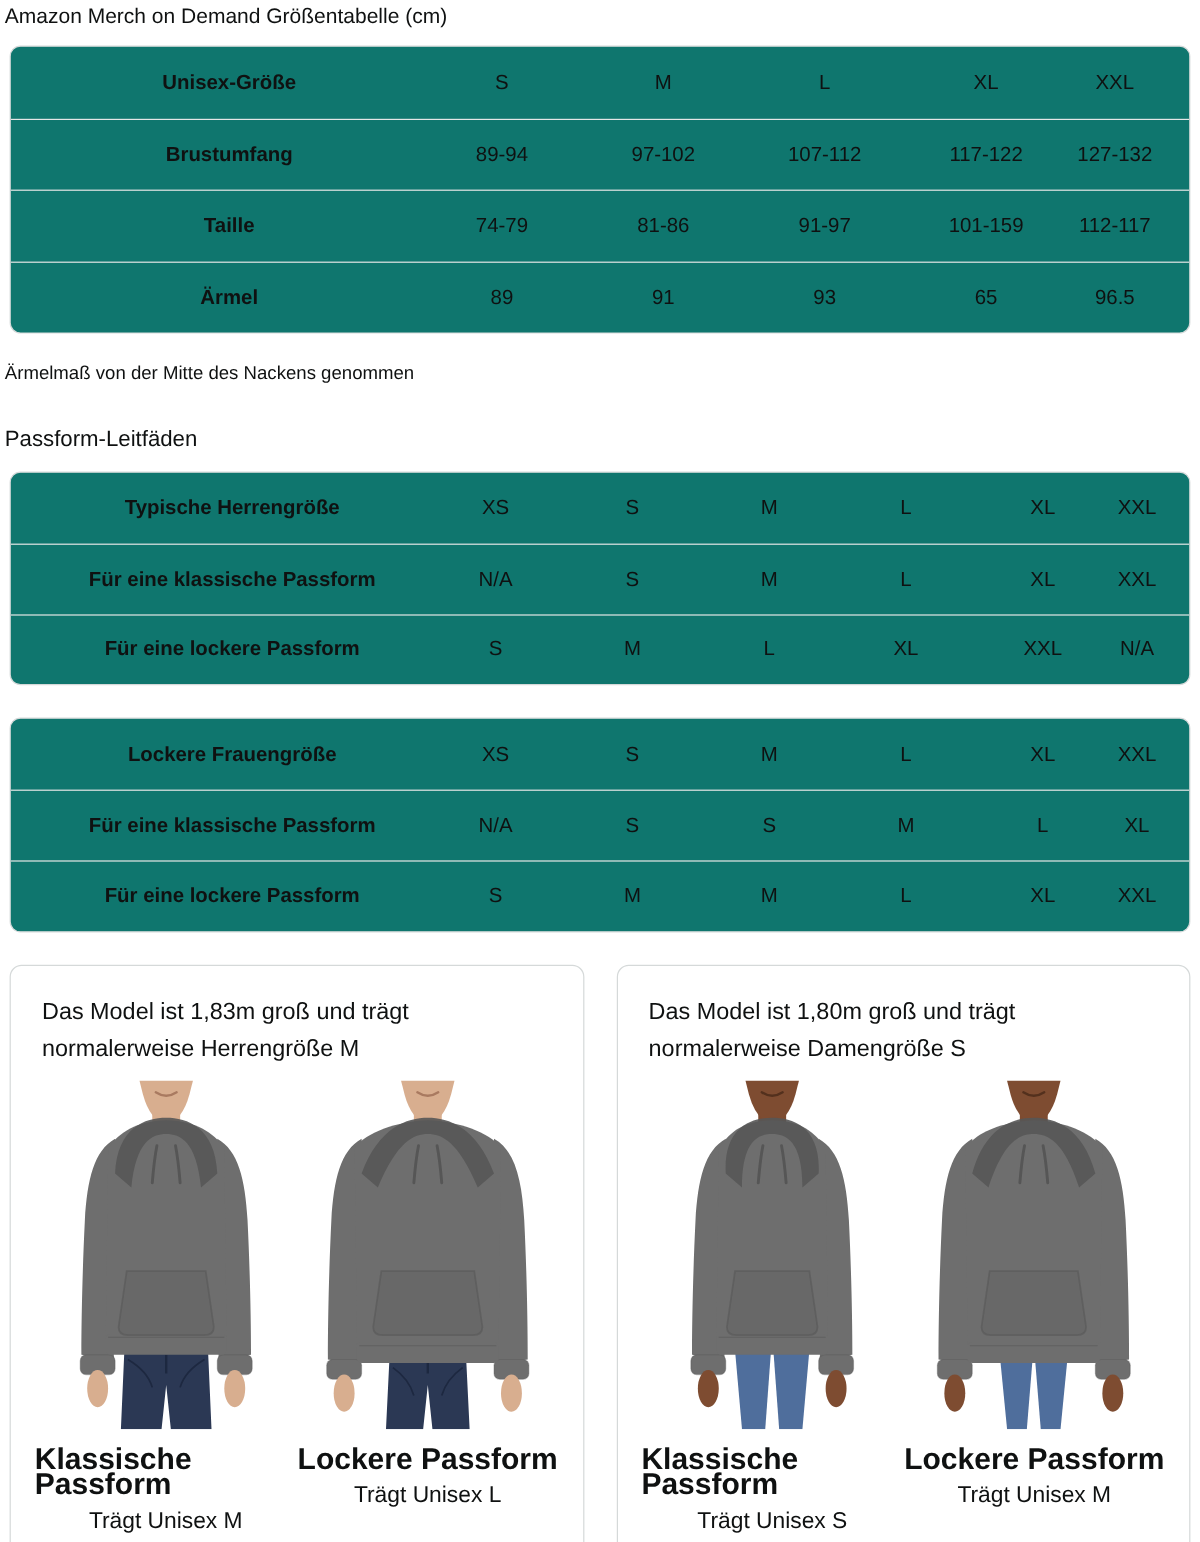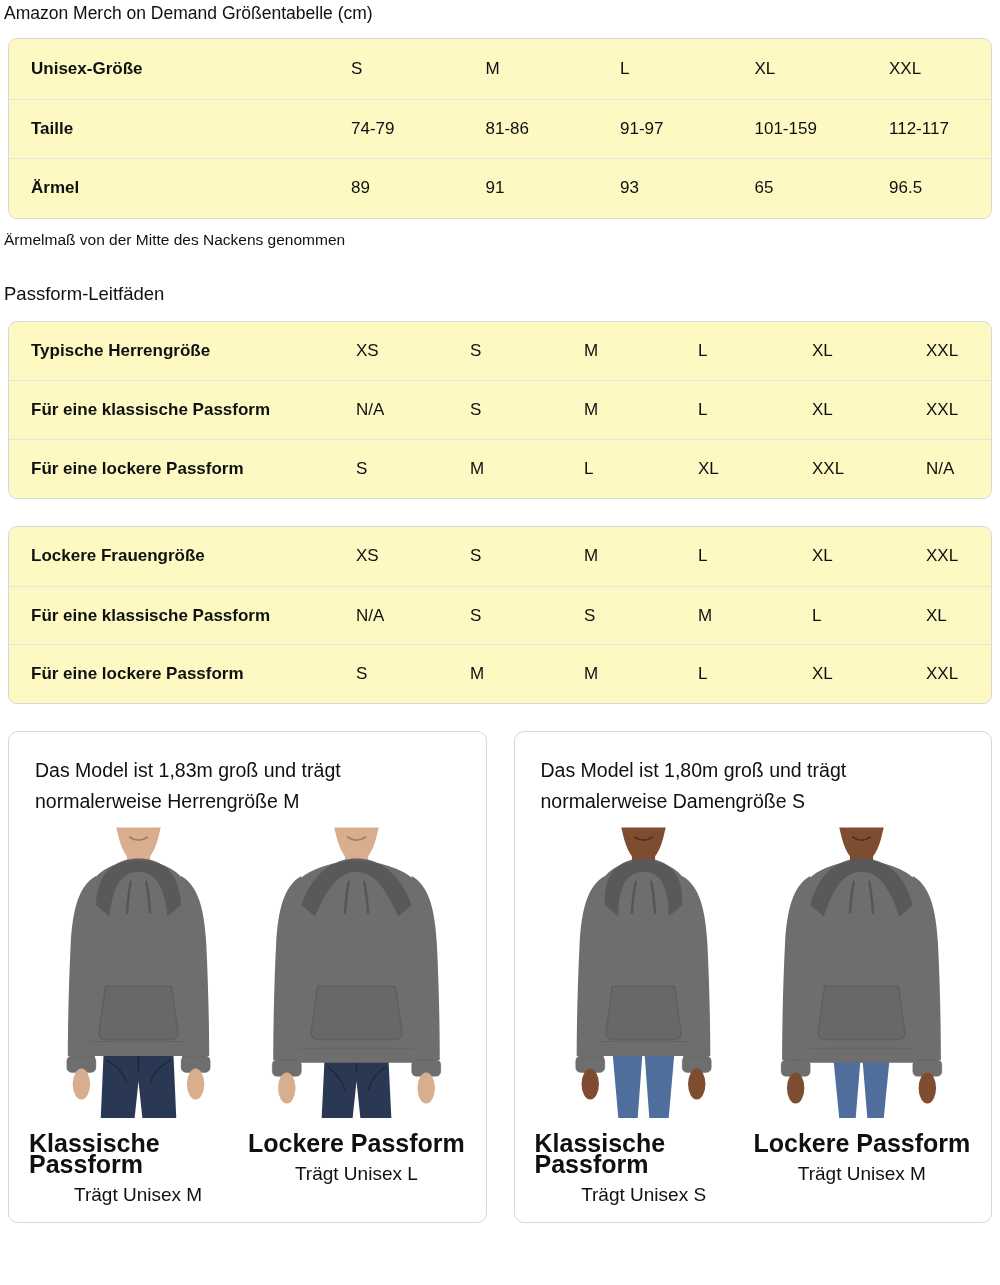--- a/index.html
+++ b/index.html
@@ -15,36 +15,37 @@
   .page-title {
     margin:0; padding:3px 0 0 4px;
     font-size:17.5px; font-weight:400; line-height:21px;
   }
 
   .tbl {
     margin:14px 8px 0 8px;
     border:1px solid #d5d9d9;
     border-radius:9px;
     overflow:hidden;
-    background:#fef9c3;
+    background:#0f766e;
+    text-align:center;
   }
   .trow {
     display:grid; align-items:center;
     height:59.5px; padding:0 22px;
     border-top:1px solid #e4e6e6;
     font-size:17px;
   }
   .trow:first-child { border-top:none; }
   .tbl-unisex .trow { grid-template-columns:320px 134.5px 134.5px 134.5px 134.5px 1fr; }
   .tbl-fit .trow { grid-template-columns:325px 114px 114px 114px 114px 114px 1fr; height:58.8px; }
   .tlabel { font-weight:700; }
   .tval { font-weight:400; }
 
   .note {
-    margin:10px 0 0 4px;
+    margin:23px 0 0 4px;
     font-size:15.5px; line-height:21px;
   }
   .section-heading {
     margin:32px 0 0 4px;
     font-size:18.5px; font-weight:400; line-height:23px;
   }
   .tbl-fit { margin-top:16px; }
   .tbl-fit + .tbl-fit { margin-top:27px; }
 
   .cards {
@@ -79,20 +80,28 @@
   <h1 class="page-title">Amazon Merch on Demand Größentabelle (cm)</h1>
 
   <section class="tbl tbl-unisex">
     <div class="trow">
       <div class="tlabel">Unisex-Größe</div>
       <div class="tval">S</div>
       <div class="tval">M</div>
       <div class="tval">L</div>
       <div class="tval">XL</div>
       <div class="tval">XXL</div>
+    </div>
+    <div class="trow">
+      <div class="tlabel">Brustumfang</div>
+      <div class="tval">89-94</div>
+      <div class="tval">97-102</div>
+      <div class="tval">107-112</div>
+      <div class="tval">117-122</div>
+      <div class="tval">127-132</div>
     </div>
     <div class="trow">
       <div class="tlabel">Taille</div>
       <div class="tval">74-79</div>
       <div class="tval">81-86</div>
       <div class="tval">91-97</div>
       <div class="tval">101-159</div>
       <div class="tval">112-117</div>
     </div>
     <div class="trow">

